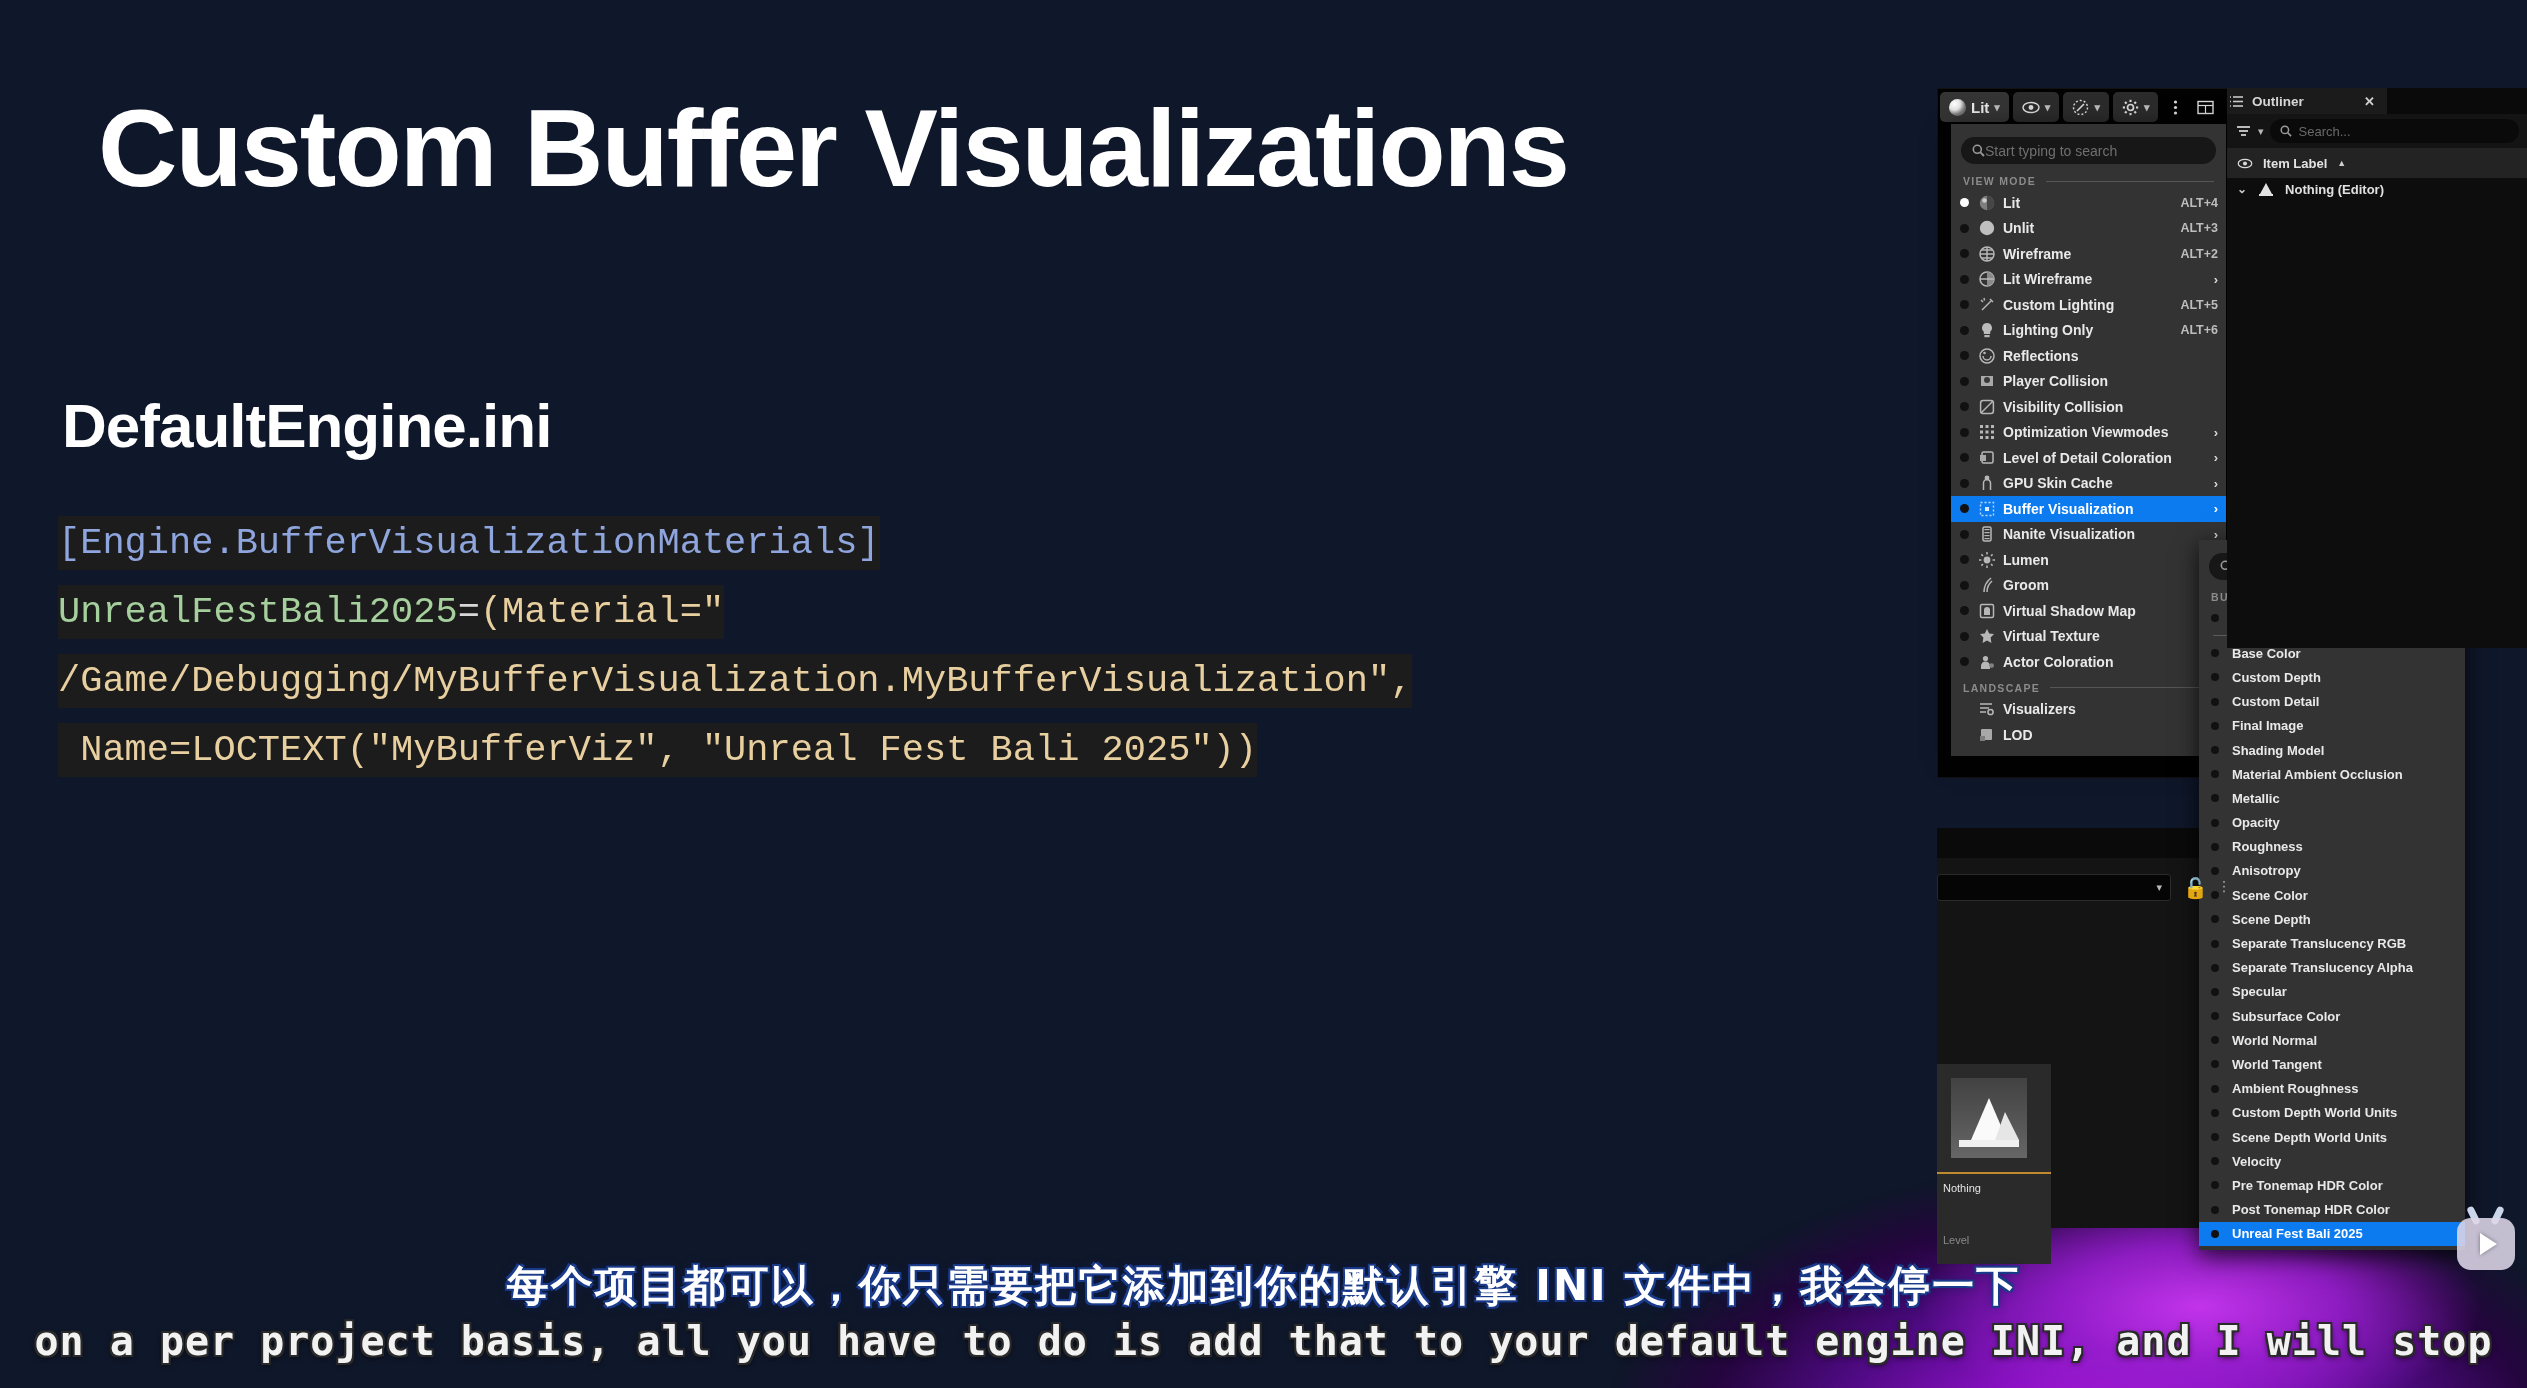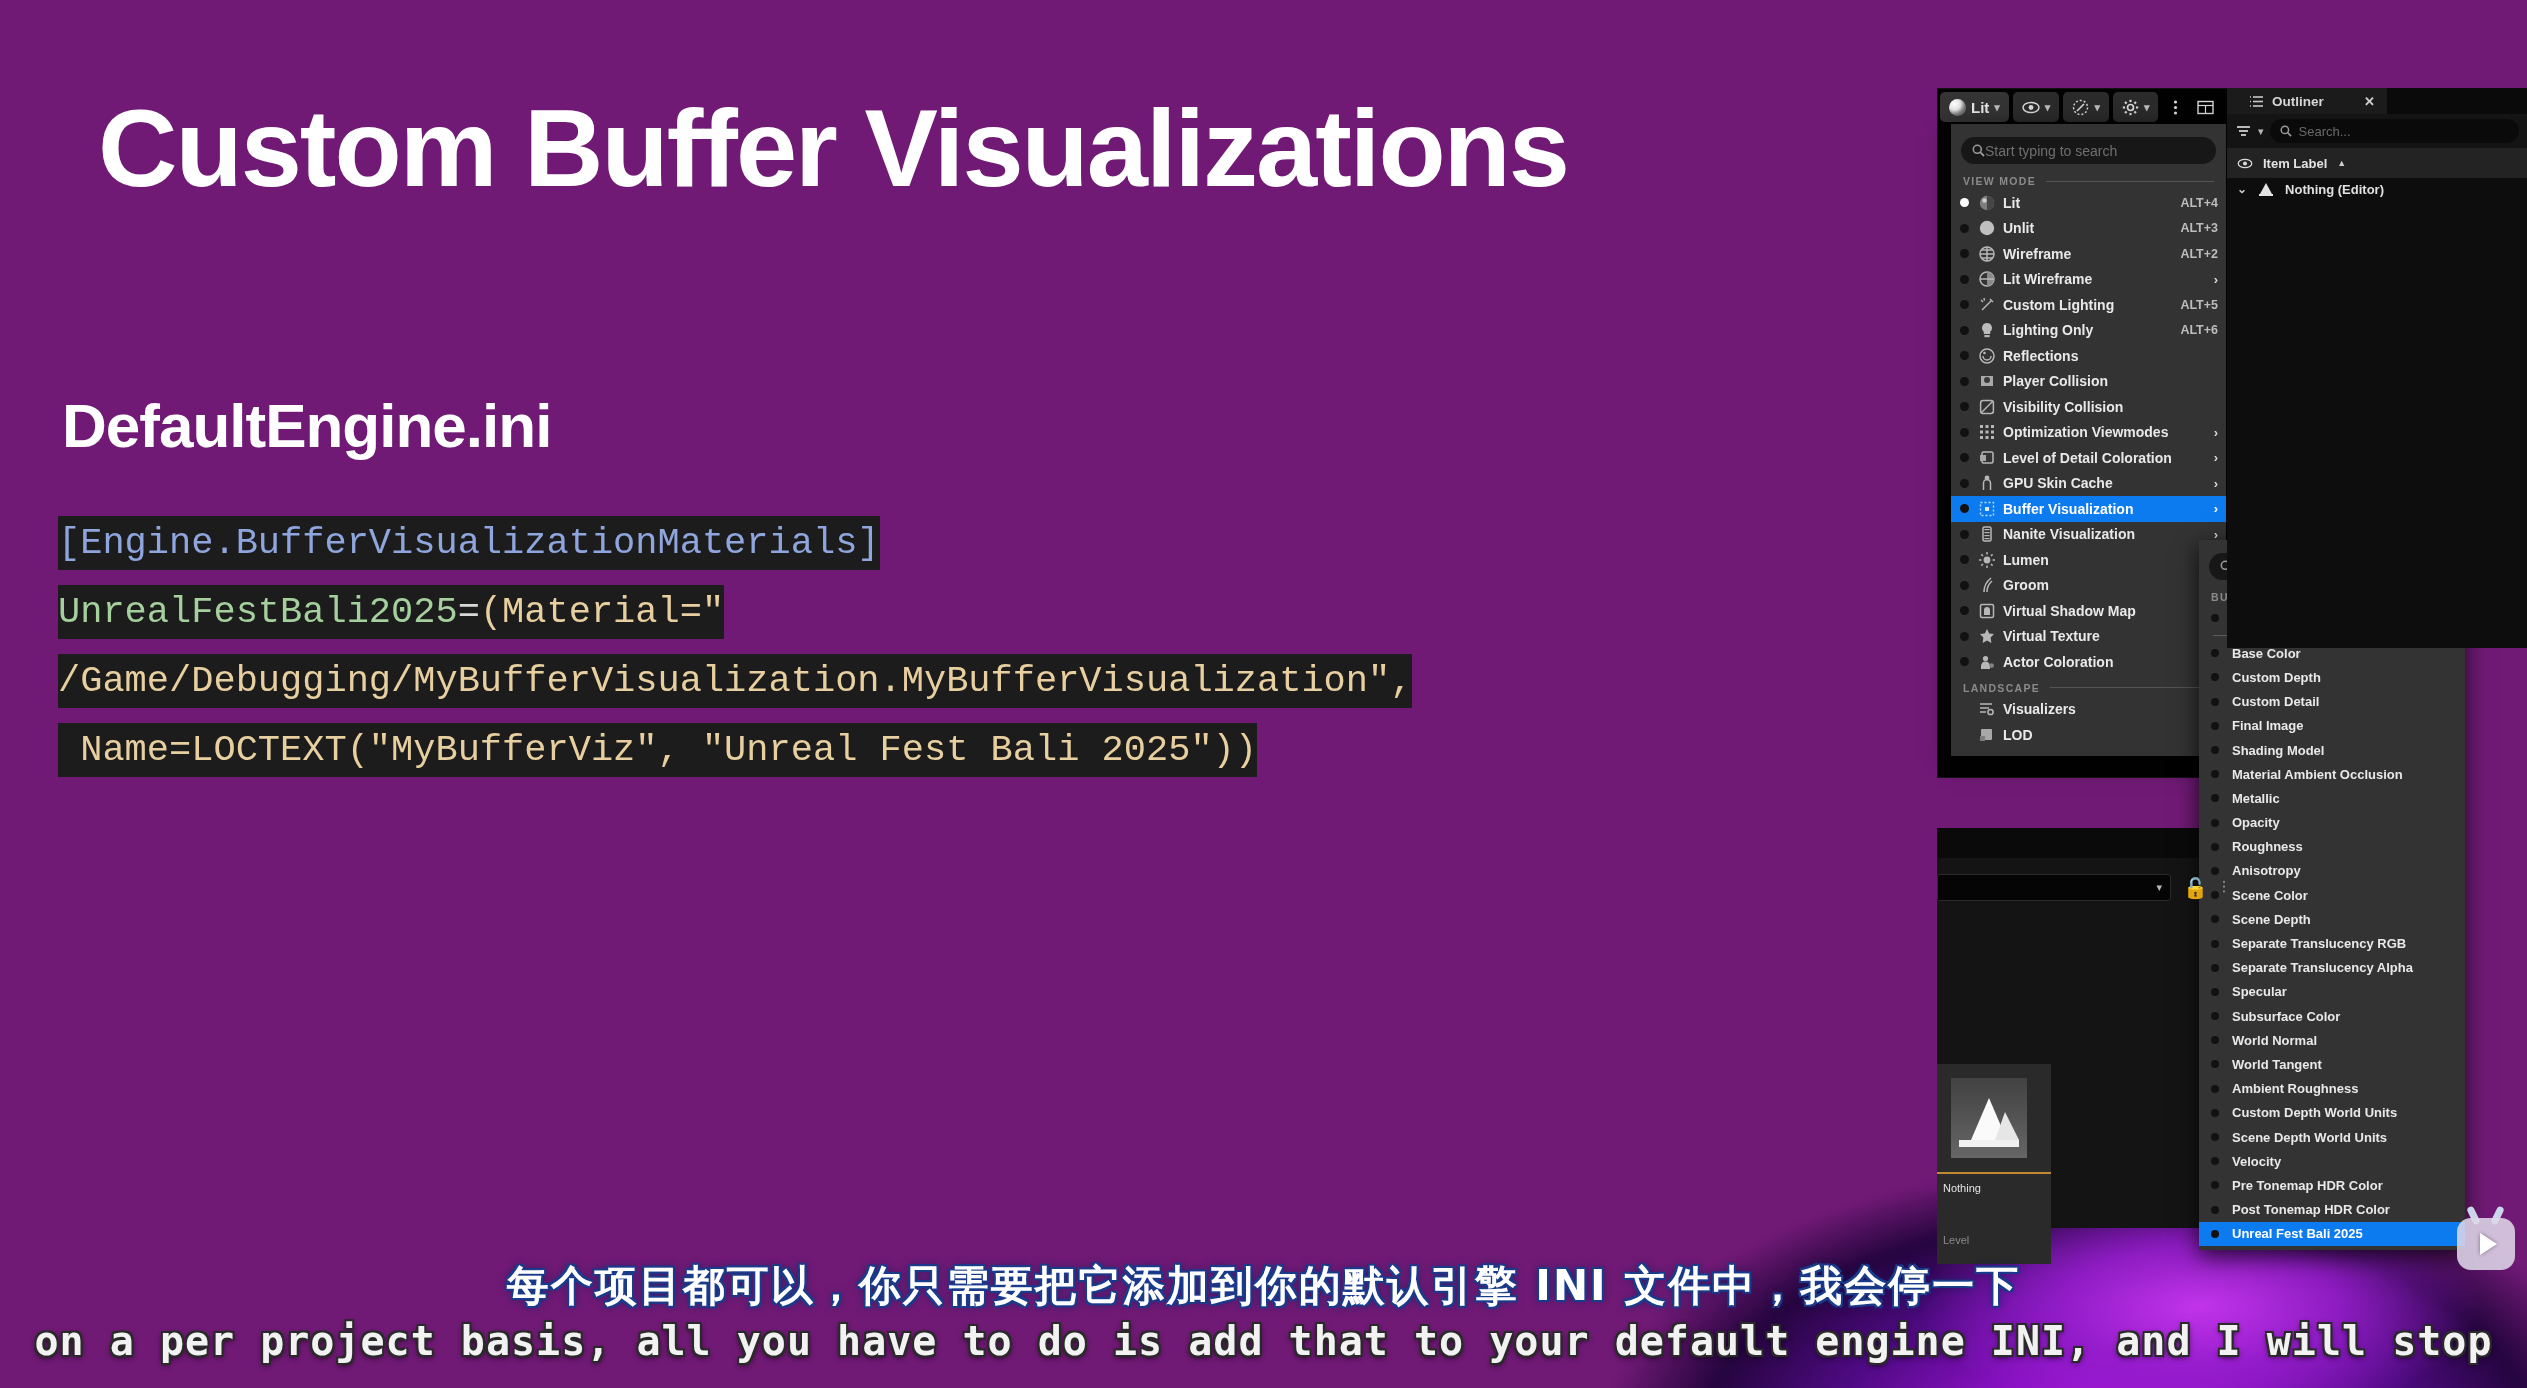--- a/index.html
+++ b/index.html
@@ -5,21 +5,21 @@
   * { box-sizing: border-box; margin: 0; padding: 0; }
   html, body {
     width: 2527px; height: 1388px;
     background: #000;
     overflow: hidden;
     font-family: "Liberation Sans", sans-serif;
   }
   #stage {
     position: relative;
     width: 2527px; height: 1388px;
-    background: #701a75;
+    background: #0f172a;
     overflow: hidden;
   }
 
   
   .glow {
     position: absolute;
     left: 1480px; top: 980px;
     width: 1100px; height: 500px;
     background: radial-gradient(ellipse 560px 300px at 58% 92%,
                 #b418e8 0%, #8a10c4 26%, #4e0a82 52%, #25053f 74%, rgba(0,0,0,0) 92%);
@@ -174,21 +174,21 @@
   .hr-divider { height: 1px; background: #5a5a5a; margin: 5px 14px 5px 14px; }
 
   
   .outliner {
     position: absolute; left: 290px; top: 0px; width: 300px; height: 560px;
     background: #0d0d0d;
   }
   .outliner-tabbar { height: 26px; background: #0a0a0a; display: flex; }
   .outliner-tab {
     display: flex; align-items: center; gap: 8px;
-    padding: 0 12px 0 22px; height: 26px;
+    padding: 0 12px 0 2px; height: 26px;
     background: #1b1b1b; color: #d6d6d6; font-size: 13.5px; font-weight: 600;
     min-width: 160px;
   }
   .outliner-tab .x { margin-left: auto; color: #cfcfcf; font-size: 13px; }
   .outliner-search-row {
     display: flex; align-items: center; gap: 6px;
     padding: 5px 8px 5px 8px; background: #141414;
   }
   .ol-search {
     flex: 1; height: 24px; border-radius: 12px; background: #0a0a0a;

